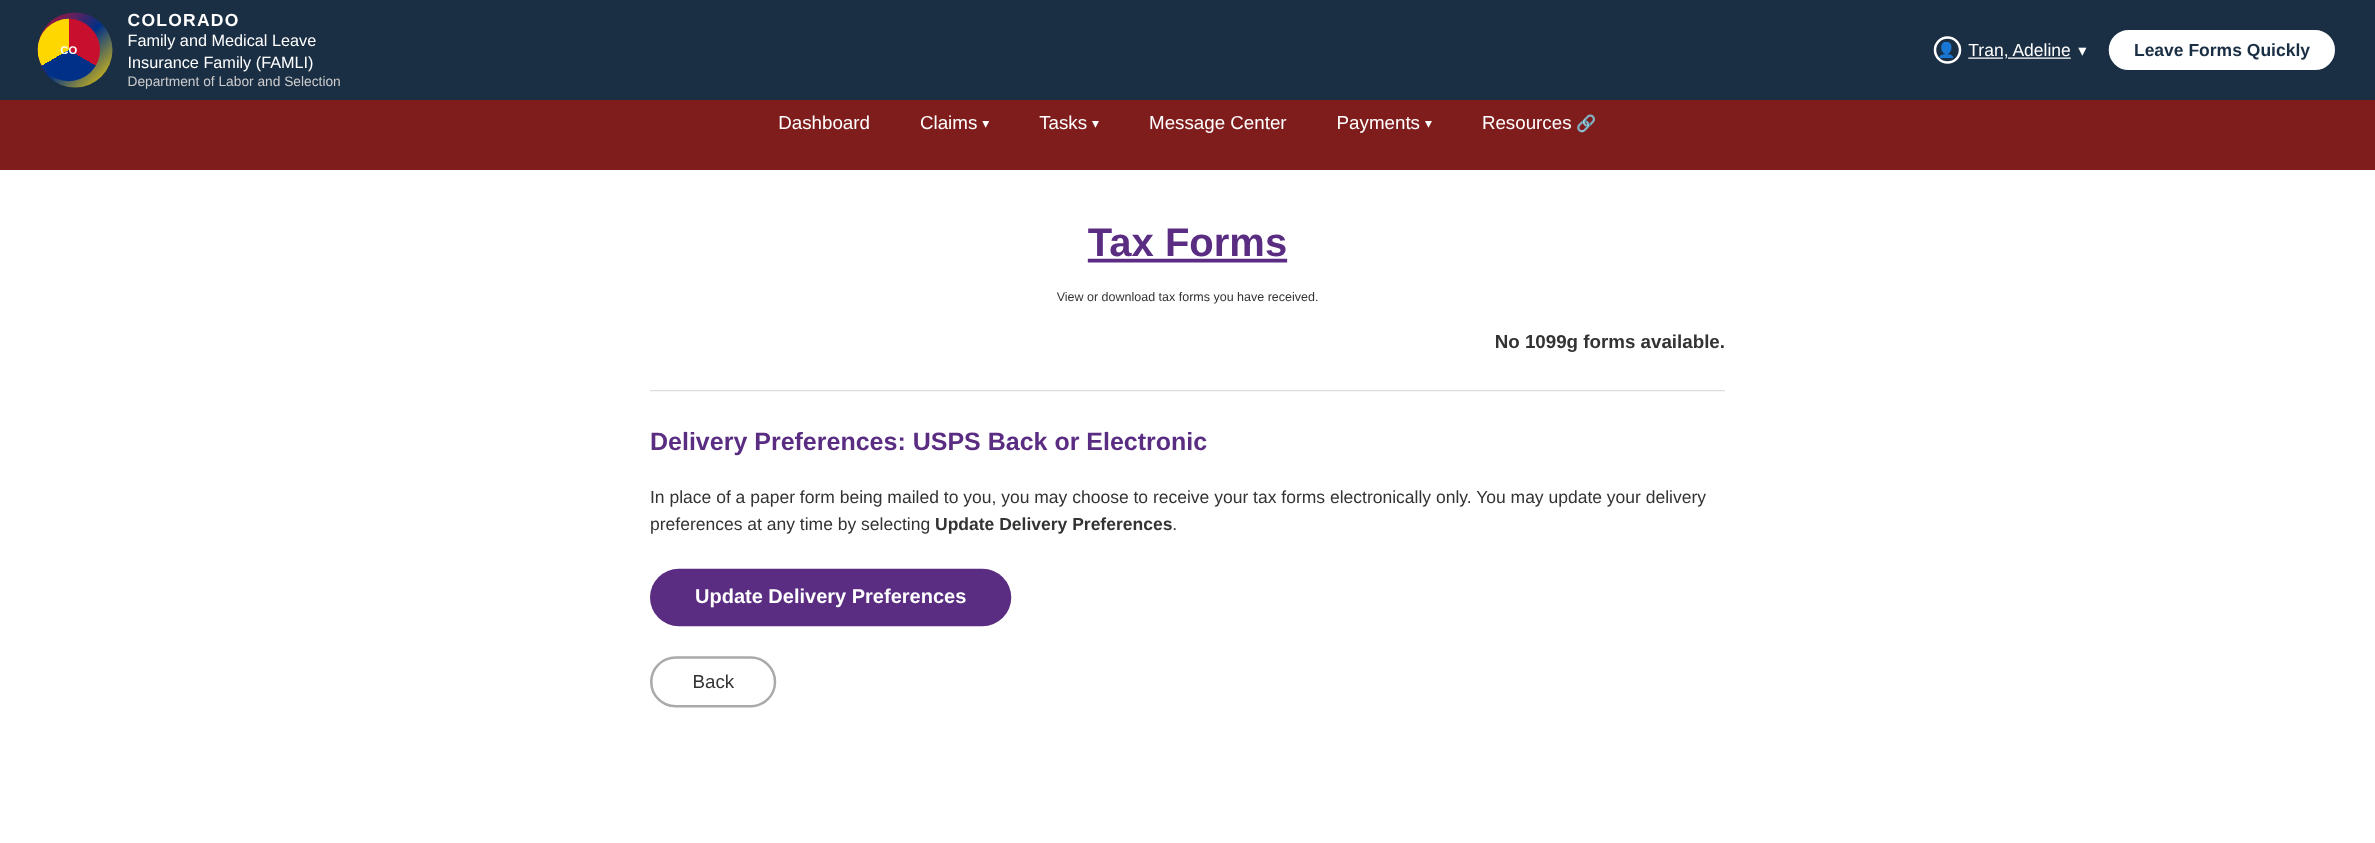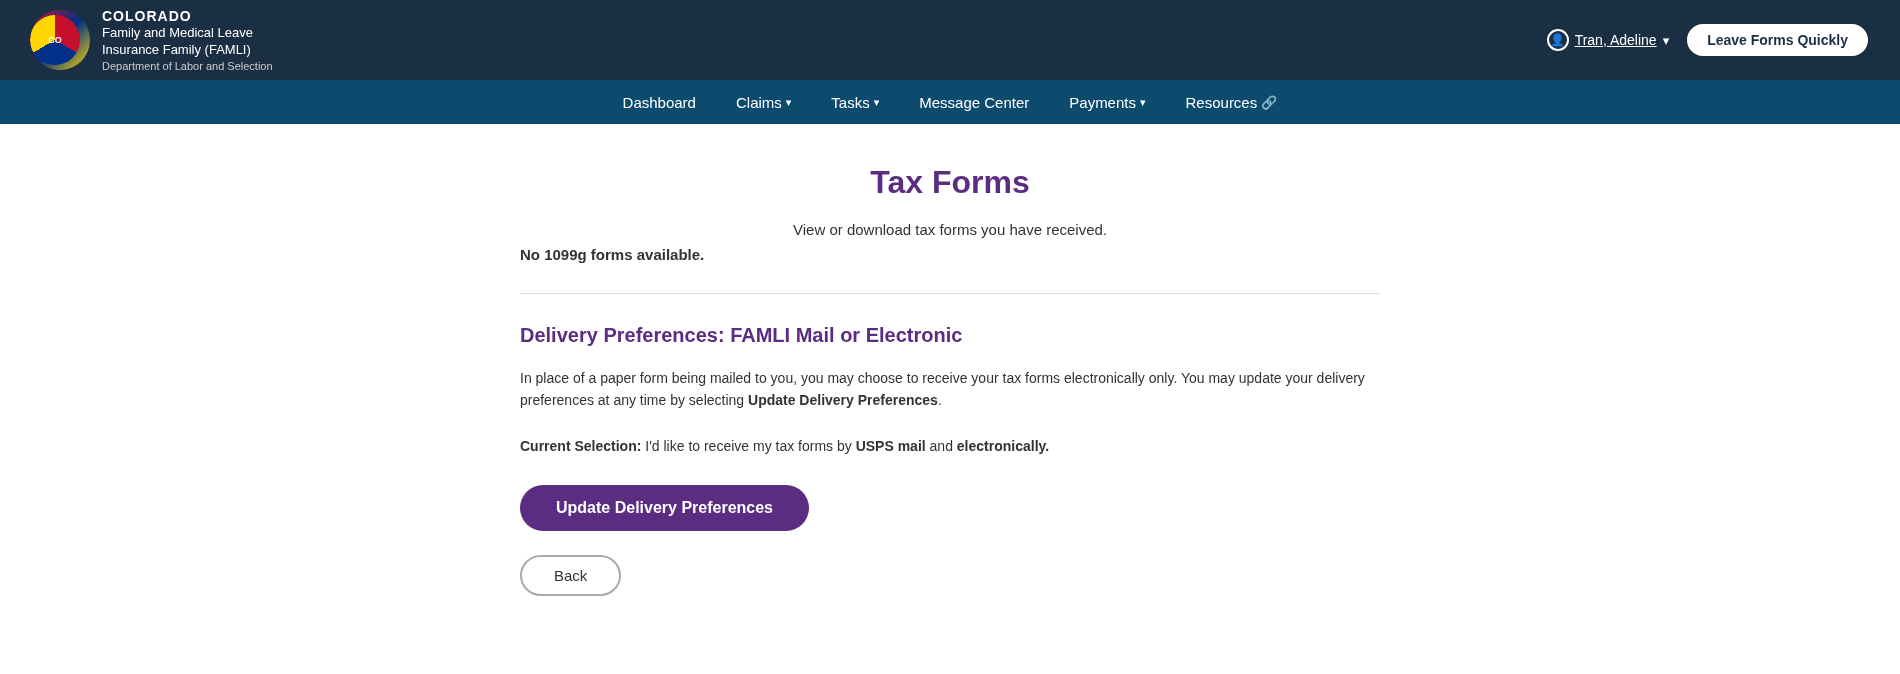--- a/index.html
+++ b/index.html
@@ -97,26 +97,26 @@
       border-radius: 25px;
       padding: 8px 20px;
       font-size: 14px;
       font-weight: bold;
       cursor: pointer;
       color: #1a2e44;
     }
 
     
     .nav {
-      background: #0c4a6e;
+      background: #7f1d1d;
       display: flex;
       justify-content: center;
       gap: 0;
-      height: 44px;
-      align-items: center;
+      height: 56px;
+      align-items: flex-start;
     }
     .nav-item {
       color: white;
       font-size: 15px;
       padding: 10px 20px;
       cursor: pointer;
       display: flex;
       align-items: center;
       gap: 4px;
       text-decoration: none;
@@ -133,32 +133,33 @@
       max-width: 900px;
       margin: 0 auto;
       padding: 40px 20px;
     }
     .page-title {
       font-size: 32px;
       color: #5a2d82;
       font-weight: bold;
       text-align: center;
       margin-bottom: 20px;
+      text-decoration: underline;
     }
     .subtitle {
-      font-size: 15px;
+      font-size: 10px;
       color: #333;
       text-align: center;
-      margin-bottom: 8px;
+      margin-bottom: 21px;
     }
     .no-forms {
       font-size: 15px;
       font-weight: bold;
       color: #333;
-      text-align: left;
+      text-align: right;
       margin-bottom: 30px;
     }
     .section-title {
       font-size: 20px;
       color: #5a2d82;
       font-weight: bold;
       margin-bottom: 20px;
     }
     .description {
       font-size: 14px;
@@ -260,30 +261,23 @@
   </a>
 </nav>
 
 <main class="main">
   <h1 class="page-title">Tax Forms</h1>
   <p class="subtitle">View or download tax forms you have received.</p>
   <p class="no-forms">No 1099g forms available.</p>
 
   <hr class="divider">
 
-  <h2 class="section-title">Delivery Preferences: FAMLI Mail or Electronic</h2>
+  <h2 class="section-title">Delivery Preferences: USPS Back or Electronic</h2>
 
   <p class="description">
     <span>In place of a paper form being mailed to you, you may choose to receive your tax forms electronically only. You may update your delivery preferences at any time by selecting </span><span class="bold-link">Update Delivery Preferences</span><span>.</span>
   </p>
 
-  <p class="current-selection">
-    <span class="label">Current Selection:</span>
-    <span> I'd like to receive my tax forms by </span>
-    <span class="highlight">USPS mail</span>
-    <span> and </span>
-    <span class="highlight">electronically.</span>
-  </p>
 
   <button class="update-btn">Update Delivery Preferences</button>
 
   <button class="back-btn">Back</button>
 </main>
 
 </body></html>

